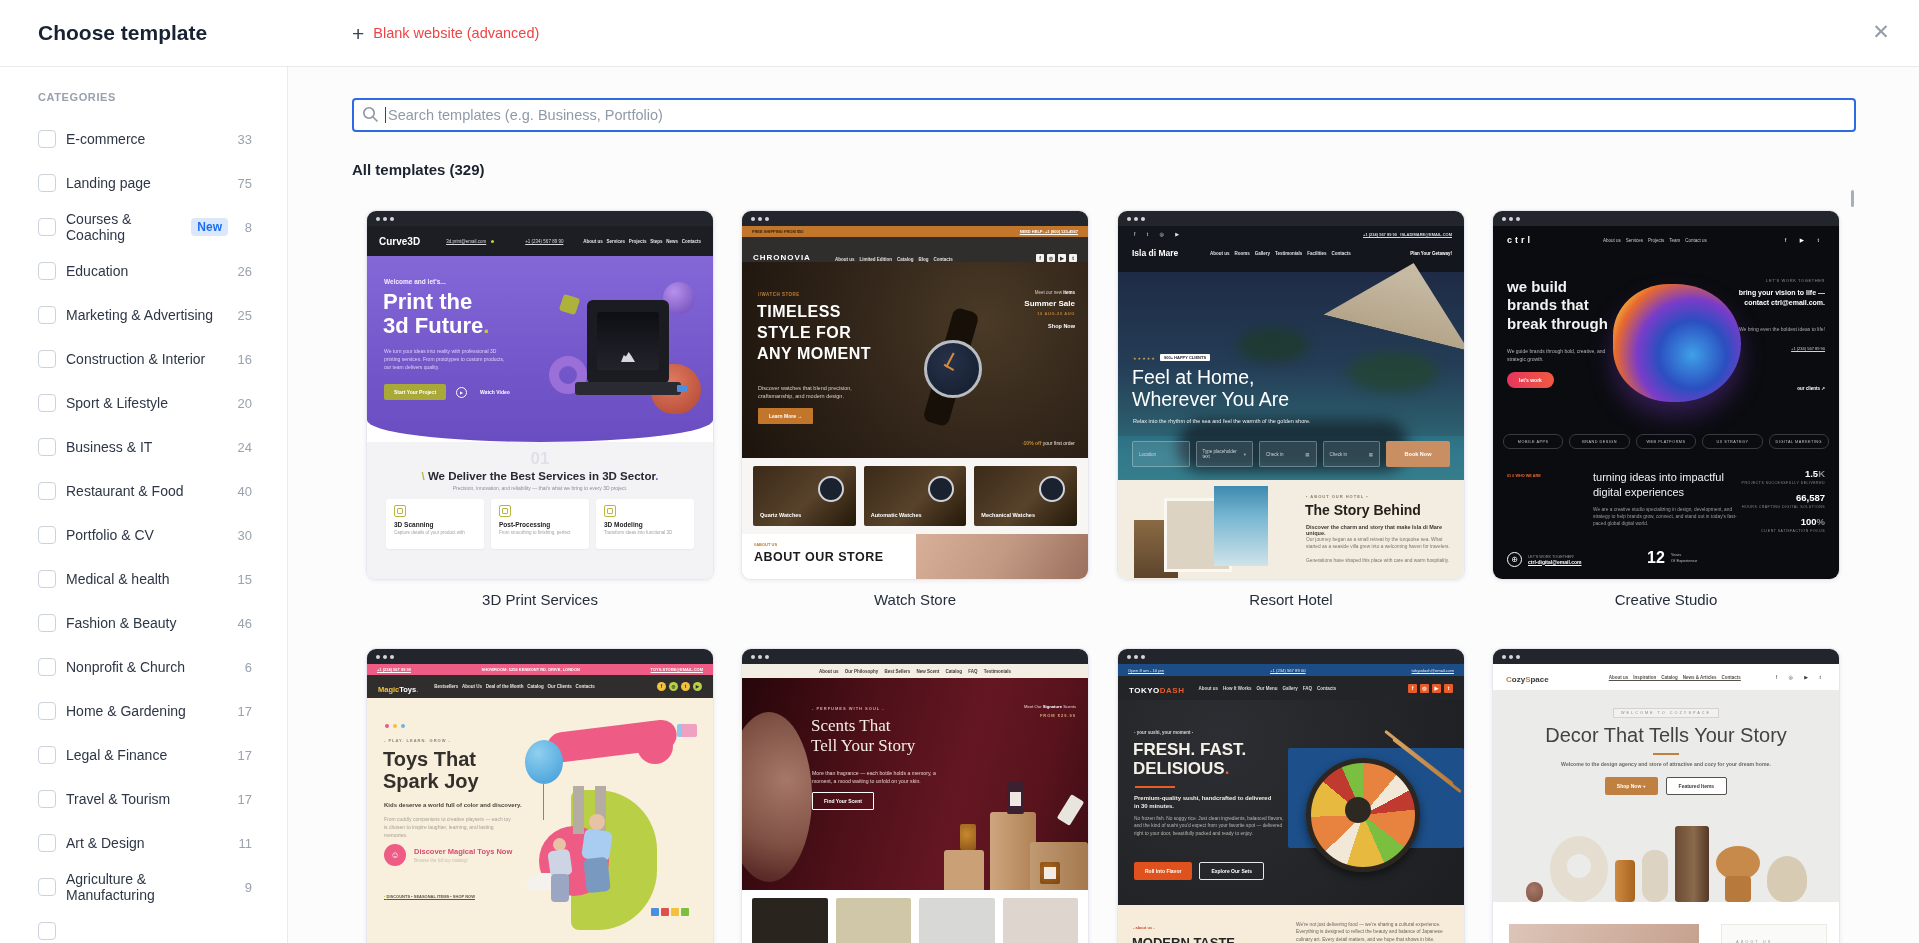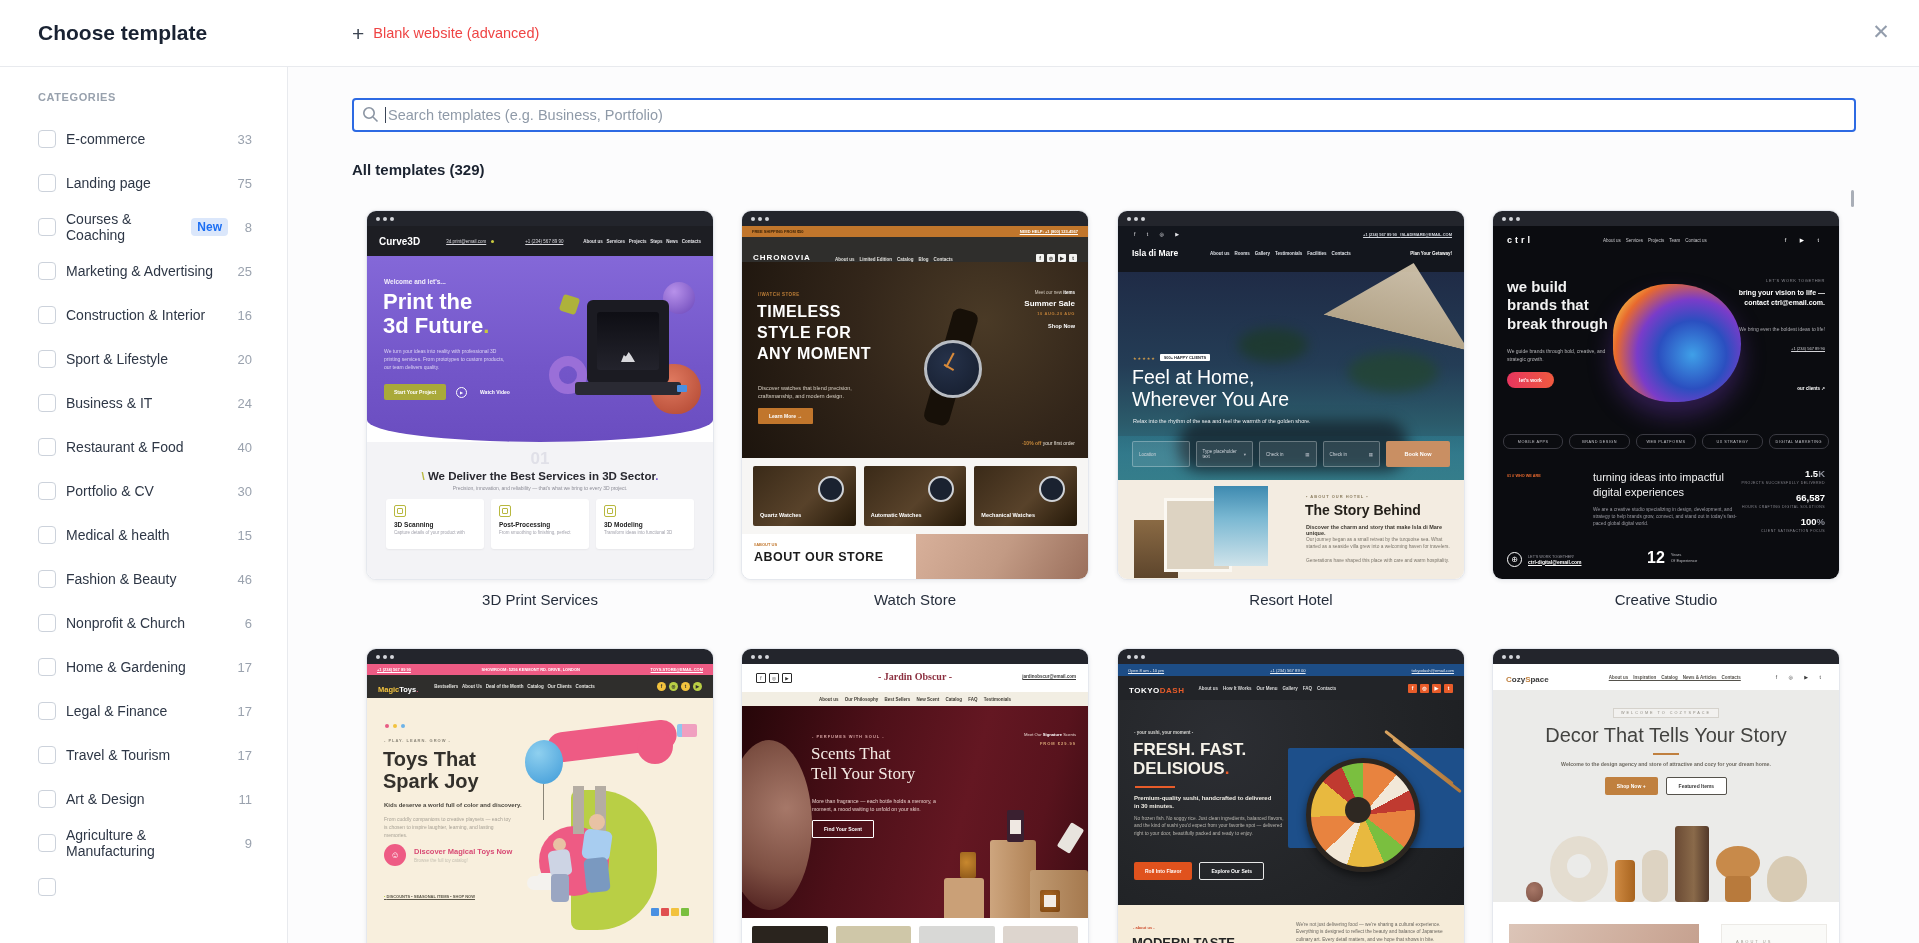--- a/index.html
+++ b/index.html
@@ -322,20 +322,27 @@
           <span class="cat-right">
             <span class="count">75</span>
           </span>
         </div>
       <div class="cat-item">
           <span class="cb"></span>
           <span class="cat-label">Courses &amp; Coaching</span>
           <span class="cat-right">
             <span class="new-badge">New</span>
             <span class="count">8</span>
+          </span>
+        </div>
+      <div class="cat-item">
+          <span class="cb"></span>
+          <span class="cat-label">Education</span>
+          <span class="cat-right">
+            <span class="count">26</span>
           </span>
         </div>
       <div class="cat-item">
           <span class="cb"></span>
           <span class="cat-label">Marketing &amp; Advertising</span>
           <span class="cat-right">
             <span class="count">25</span>
           </span>
         </div>
       <div class="cat-item">
@@ -764,29 +771,20 @@
     </div>
 
     <div class="card" style="left:453px;top:581px;">
       <div class="thumb" id="c6">
         <div class="chrome">
             <span class="dot"></span>
             <span class="dot"></span>
             <span class="dot"></span>
           </div>
         <div class="site">
-          <div class="hd">
-            <div class="ics">
-                <span class="ic">f</span>
-                <span class="ic">◎</span>
-                <span class="ic">▶</span>
-              </div>
-            <div class="logo">- Jardin Obscur -</div>
-            <div class="em">jardinobscur@email.com</div>
-          </div>
           <div class="nav navpre">About us     Our Philosophy     Best Sellers     New Scent     Catalog     FAQ     Testimonials</div>
           <div class="hero">
             <div class="face"></div>
             <div class="kick">- PERFUMES WITH SOUL -</div>
             <div class="h1 pre">Scents That
 Tell Your Story</div>
             <div class="body">More than fragrance — each bottle holds a memory, a moment, a mood waiting to unfold on your skin.</div>
             <div class="btn">Find Your Scent</div>
             <div class="pa"><span>Meet Our </span><b>Signature</b><span> Scents</span></div>
             <div class="pb">FROM $29.99</div>

